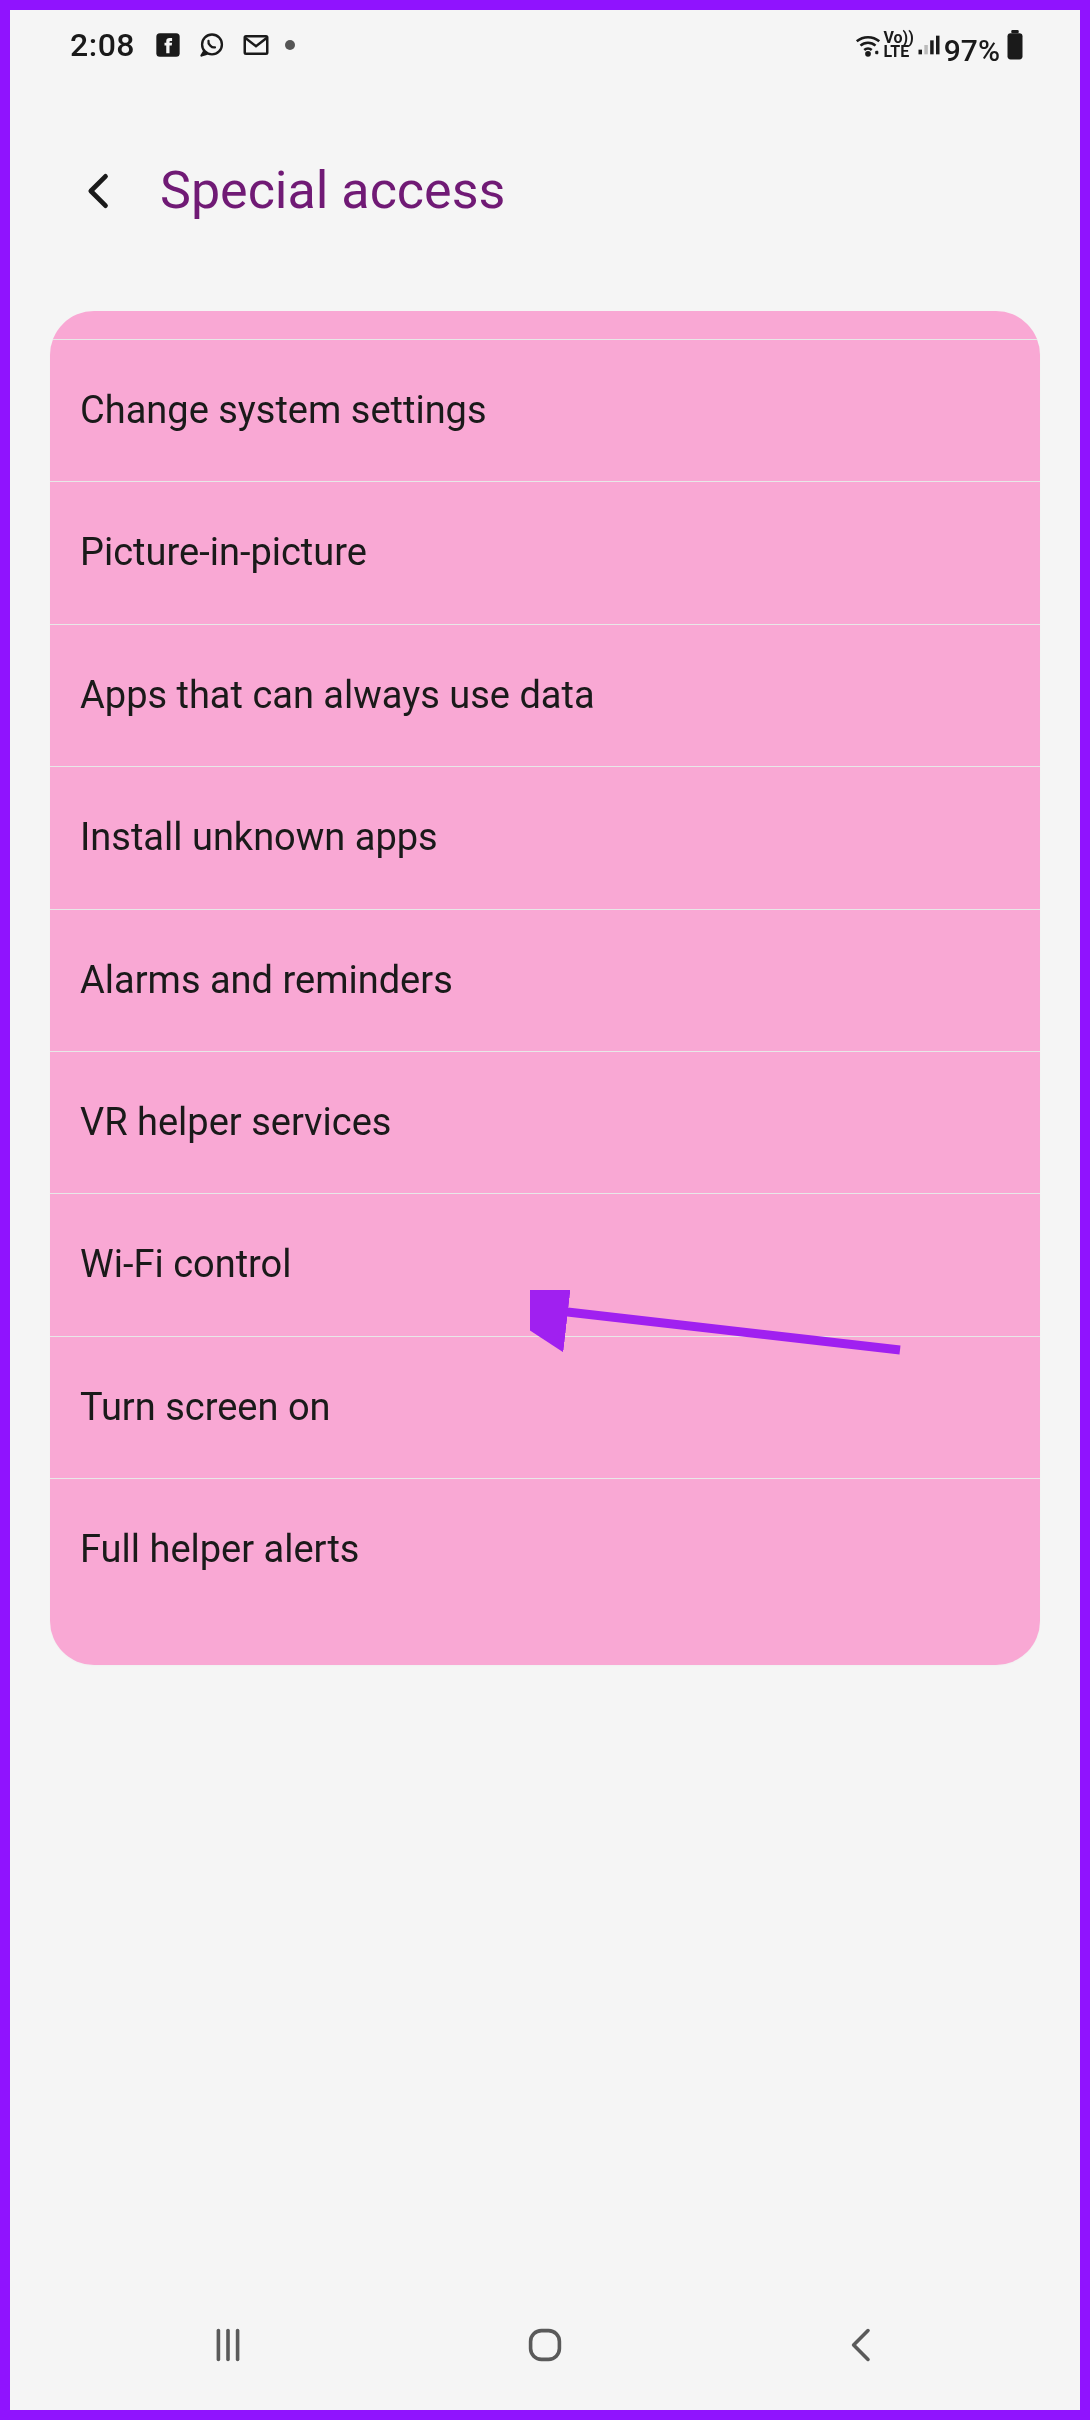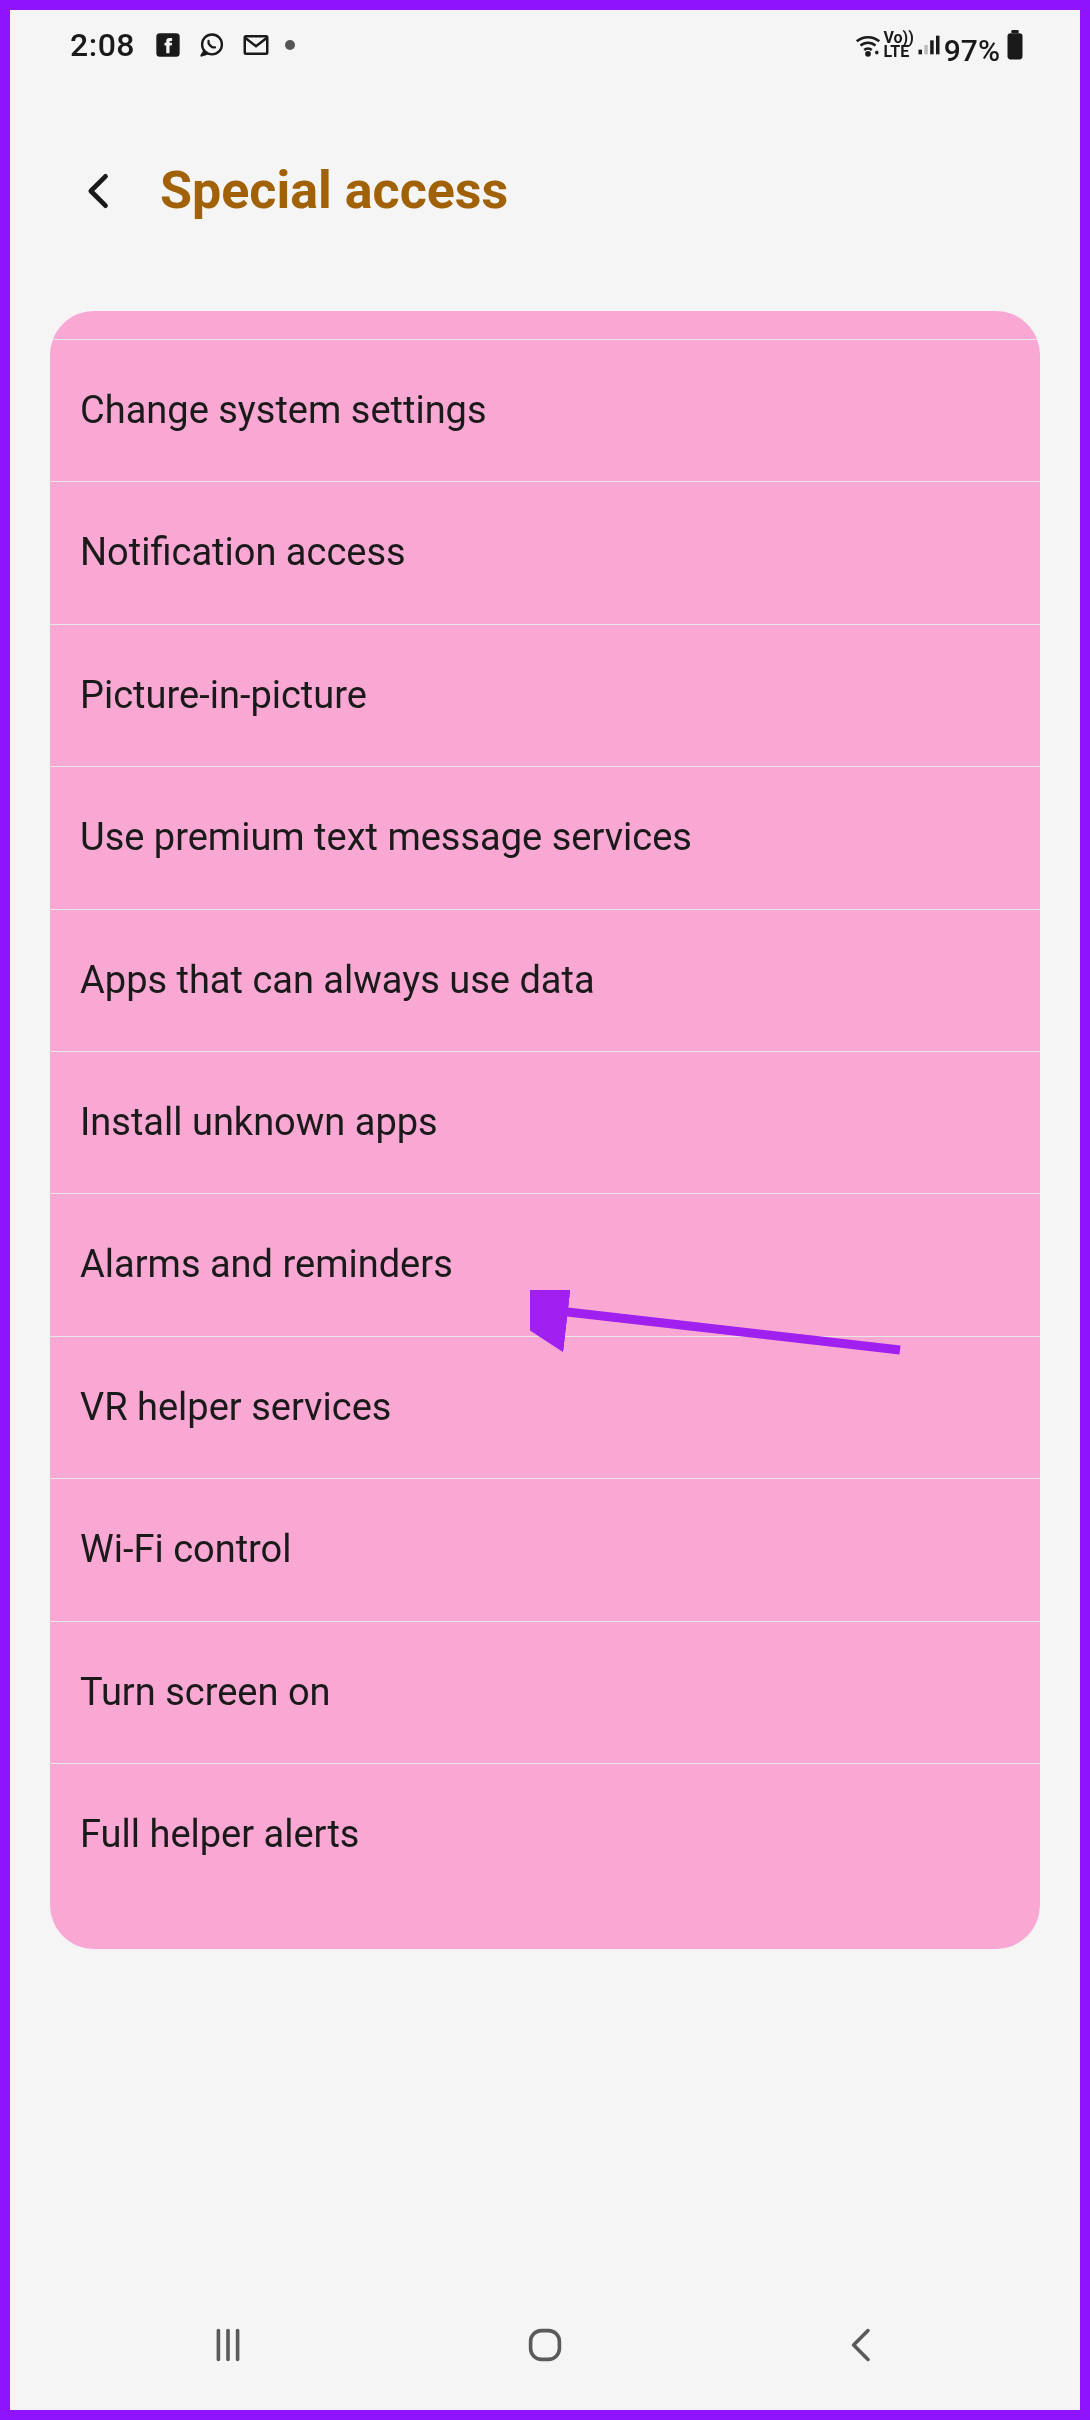--- a/index.html
+++ b/index.html
@@ -41,22 +41,22 @@
     align-items: center;
     padding: 80px 40px 90px 60px;
     gap: 30px;
   }
   .back-btn {
     width: 60px; height: 60px;
     display: flex; align-items: center; justify-content: center;
   }
   .page-title {
     font-size: 52px;
-    font-weight: 700;
-    color: #a16207;
+    font-weight: 400;
+    color: #701a75;
   }
 
   
   .card {
     background: #f9a8d4;
     border-radius: 44px;
     margin: 0 40px;
     flex: 0 0 auto;
     overflow: hidden;
     box-shadow: 0 1px 2px rgba(0,0,0,0.02);
@@ -160,23 +160,21 @@
     <div class="back-btn">
       <svg viewBox="0 0 24 24" width="44" height="44" fill="none" stroke="#1a1a1a" stroke-width="2.6" stroke-linecap="round" stroke-linejoin="round">
           <polyline points="15 4 7 12 15 20"></polyline>
         </svg>
     </div>
     <div class="page-title">Special access</div>
   </div>
 
   <div class="card">
     <div class="list-item"><span>Change system settings</span></div>
-    <div class="list-item"><span>Notification access</span></div>
     <div class="list-item"><span>Picture-in-picture</span></div>
-    <div class="list-item"><span>Use premium text message services</span></div>
     <div class="list-item"><span>Apps that can always use data</span></div>
     <div class="list-item"><span>Install unknown apps</span></div>
     <div class="list-item"><span>Alarms and reminders</span></div>
     <div class="list-item"><span>VR helper services</span></div>
     <div class="list-item"><span>Wi-Fi control</span></div>
     <div class="list-item"><span>Turn screen on</span></div>
     <div class="list-item"><span>Full helper alerts</span></div>
   </div>
 
   <svg class="arrow-annotation" width="400" height="90">

